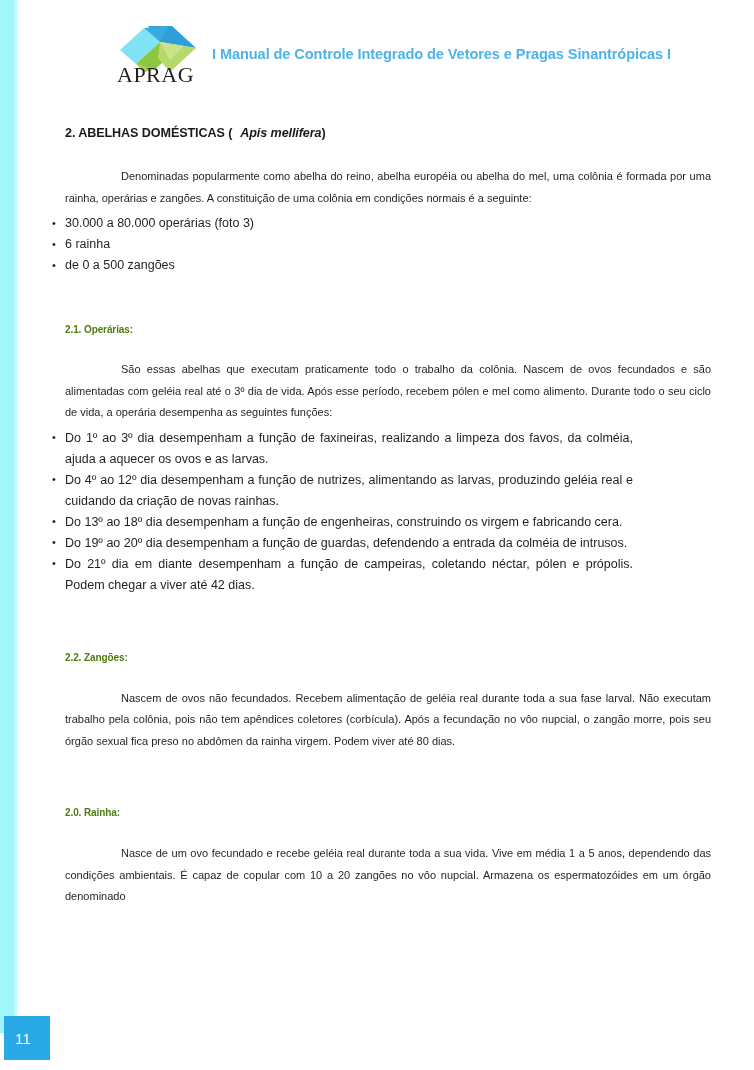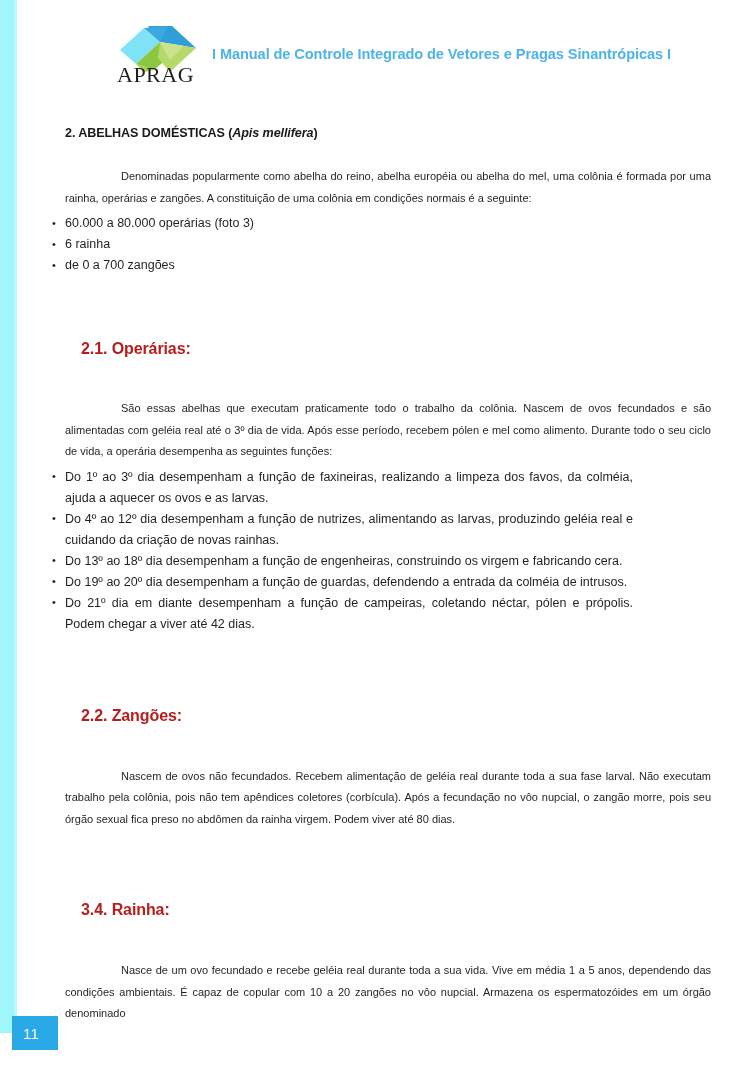--- a/index.html
+++ b/index.html
@@ -33,24 +33,24 @@
     left: 14px;
     top: 0;
     width: 3px;
     height: 1033px;
     background: #b8fbff;
   }
 
   
   .page-number {
     position: absolute;
-    left: 12px;
+    left: 4px;
     top: 1016px;
     width: 46px;
-    height: 34px;
+    height: 44px;
     background: #29a9e5;
     color: #ffffff;
     font-size: 15px;
     font-weight: 400;
     display: flex;
     align-items: center;
     padding-left: 11px;
     letter-spacing: 0.3px;
   }
 
@@ -94,28 +94,29 @@
 
   h2.section-heading {
     font-size: 12.6px;
     font-weight: bold;
     margin: 0;
     letter-spacing: -0.1px;
     color: #1a1a1a;
   }
   h2.section-heading .sci {
     font-style: italic;
+    padding-left: 8px;
   }
 
   h3.sub-heading {
-    font-size: 16px;
+    font-size: 10px;
     font-weight: bold;
-    margin: 16px;
+    margin: 0;
     letter-spacing: -0.1px;
-    color: #b91c1c;
+    color: #4d7c0f;
   }
 
   p.body-text {
     font-size: 11px;
     line-height: 21.5px;
     margin: 0;
     text-align: justify;
     color: #231f20;
   }
   p.body-text.indent { text-indent: 56px; }
@@ -195,23 +196,23 @@
       <span>2. ABELHAS DOMÉSTICAS (</span><span class="sci">Apis mellifera</span><span>)</span>
     </h2>
 
     <div class="sp-1"></div>
 
     <p class="body-text indent">Denominadas popularmente como abelha do reino, abelha européia ou abelha do mel, uma colônia é formada por uma rainha, operárias e zangões. A constituição de uma colônia em condições normais é a seguinte:</p>
 
     <div class="sp-5"></div>
 
     <ul class="bullets list-a">
-      <li>60.000 a 80.000 operárias (foto 3)</li>
+      <li>30.000 a 80.000 operárias (foto 3)</li>
       <li>6 rainha</li>
-      <li>de 0 a 700 zangões</li>
+      <li>de 0 a 500 zangões</li>
     </ul>
 
     <div class="sp-3"></div>
 
     <h3 class="sub-heading">2.1. Operárias:</h3>
 
     <div class="sp-4"></div>
 
     <p class="body-text indent">São essas abelhas que executam praticamente todo o trabalho da colônia. Nascem de ovos fecundados e são alimentadas com geléia real até o 3º dia de vida. Após esse período, recebem pólen e mel como alimento. Durante todo o seu ciclo de vida, a operária desempenha as seguintes funções:</p>
 
@@ -228,20 +229,20 @@
     <div class="sp-6"></div>
 
     <h3 class="sub-heading">2.2. Zangões:</h3>
 
     <div class="sp-7"></div>
 
     <p class="body-text indent">Nascem de ovos não fecundados. Recebem alimentação de geléia real durante toda a sua fase larval. Não executam trabalho pela colônia, pois não tem apêndices coletores (corbícula). Após a fecundação no vôo nupcial, o zangão morre, pois seu órgão sexual fica preso no abdômen da rainha virgem. Podem viver até 80 dias.</p>
 
     <div class="sp-8"></div>
 
-    <h3 class="sub-heading">3.4. Rainha:</h3>
+    <h3 class="sub-heading">2.0. Rainha:</h3>
 
     <div class="sp-7"></div>
 
     <p class="body-text indent">Nasce de um ovo fecundado e recebe geléia real durante toda a sua vida. Vive em média 1 a 5 anos, dependendo das condições ambientais. É capaz de copular com 10 a 20 zangões no vôo nupcial. Armazena os espermatozóides em um órgão denominado</p>
 
   </div>
 </div>
 
 </body></html>

